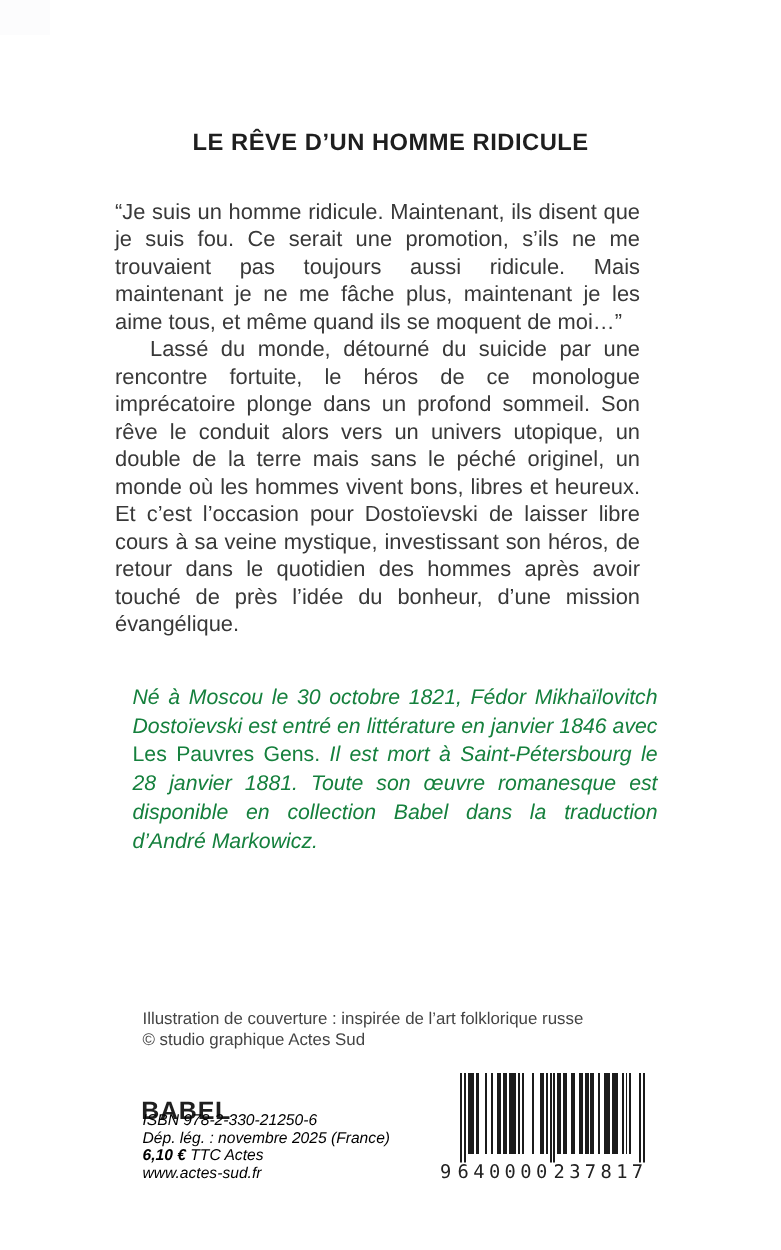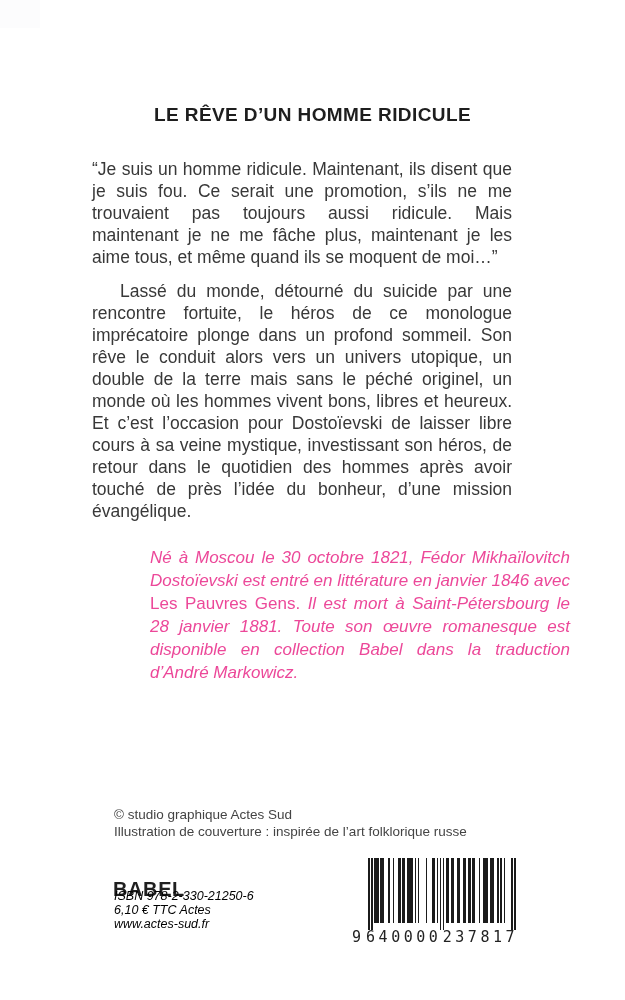--- a/index.html
+++ b/index.html
@@ -9,41 +9,40 @@
   }
   .book-title{
     position:absolute;top:104px;left:0;width:625px;text-align:center;
     font-size:19px;font-weight:bold;letter-spacing:0.4px;color:#1e1e1e;
   }
   .blurb{
     position:absolute;top:158px;left:92px;width:420px;
     font-size:17.5px;line-height:22px;text-align:justify;color:#383838;
   }
   .blurb p{margin:0;}
-  .blurb p.synopsis{margin-top:12px;text-indent:28px;}
+  .blurb p.synopsis{text-indent:28px;}
   .bio{
     position:absolute;top:546px;left:106px;width:420px;
-    font-size:17px;line-height:23px;text-align:justify;color:#ec4899;
+    font-size:17px;line-height:23px;text-align:justify;color:#15803d;
     font-style:italic;
-    margin-left:44px;
   }
   .bio .roman{font-style:normal;}
   .credits{
     position:absolute;top:806px;left:114px;width:430px;
     font-size:13.5px;line-height:17px;color:#444444;
   }
   .publisher{
     position:absolute;top:878px;left:113px;
     font-size:20px;font-weight:bold;letter-spacing:0.6px;color:#1f1f1f;
   }
   .imprint{
     position:absolute;top:889px;left:114px;width:250px;
     font-size:12.5px;line-height:14px;font-style:italic;color:#000000;
   }
-  .imprint .b{font-weight:normal;}
+  .imprint .b{font-weight:bold;}
   .barcode{position:absolute;top:858px;left:368px;width:148px;height:72px;}
   .barcode-digits{
     position:absolute;top:928px;left:352px;width:166px;
     display:flex;justify-content:space-between;align-items:flex-start;
     font-family:"DejaVu Sans Mono",monospace;font-size:15px;color:#222222;
   }
   .barcode-digits span{letter-spacing:3.5px;}
   .scan-corner{position:absolute;top:0;left:0;width:40px;height:28px;background:#fcfcfd;}
 </style>
 </head>
@@ -56,28 +55,29 @@
   <div class="book-title">LE RÊVE D’UN HOMME RIDICULE</div>
 
   <div class="blurb">
     <p class="quote">“Je suis un homme ridicule. Maintenant, ils disent que je suis fou. Ce serait une promotion, s’ils ne me trouvaient pas toujours aussi ridicule. Mais maintenant je ne me fâche plus, maintenant je les aime tous, et même quand ils se moquent de moi…”</p>
     <p class="synopsis">Lassé du monde, détourné du suicide par une rencontre fortuite, le héros de ce monologue imprécatoire plonge dans un profond sommeil. Son rêve le conduit alors vers un univers utopique, un double de la terre mais sans le péché originel, un monde où les hommes vivent bons, libres et heureux. Et c’est l’occasion pour Dostoïevski de laisser libre cours à sa veine mystique, investissant son héros, de retour dans le quotidien des hommes après avoir touché de près l’idée du bonheur, d’une mission évangélique.</p>
   </div>
 
   <div class="bio"><span>Né à Moscou le 30 octobre 1821, Fédor Mikhaïlovitch Dostoïevski est entré en littérature en janvier 1846 avec </span><span class="roman">Les Pauvres Gens. </span><span>Il est mort à Saint-Pétersbourg le 28 janvier 1881. Toute son œuvre romanesque est disponible en collection Babel dans la traduction d’André Markowicz.</span></div>
 
   <div class="credits">
+    <div>Illustration de couverture : inspirée de l’art folklorique russe</div>
     <div>© studio graphique Actes Sud</div>
-    <div>Illustration de couverture : inspirée de l’art folklorique russe</div>
   </div>
 
   <div class="publisher">BABEL</div>
 
   <div class="imprint">
     <div>ISBN 978-2-330-21250-6</div>
+    <div>Dép. lég. : novembre 2025 (France)</div>
     <div><span class="b">6,10 €</span><span> TTC Actes</span></div>
     <div>www.actes-sud.fr</div>
   </div>
 
   <div class="barcode">
       <svg viewBox="0 0 95 72" preserveAspectRatio="none" shape-rendering="crispEdges" style="display:block;width:100%;height:100%">
         <rect x="0" y="0" width="1" height="72" fill="#1b1b1b"></rect>
         <rect x="2" y="0" width="1" height="72" fill="#1b1b1b"></rect>
         <rect x="4" y="0" width="1" height="65" fill="#1b1b1b"></rect>
         <rect x="5" y="0" width="1" height="65" fill="#1b1b1b"></rect>

